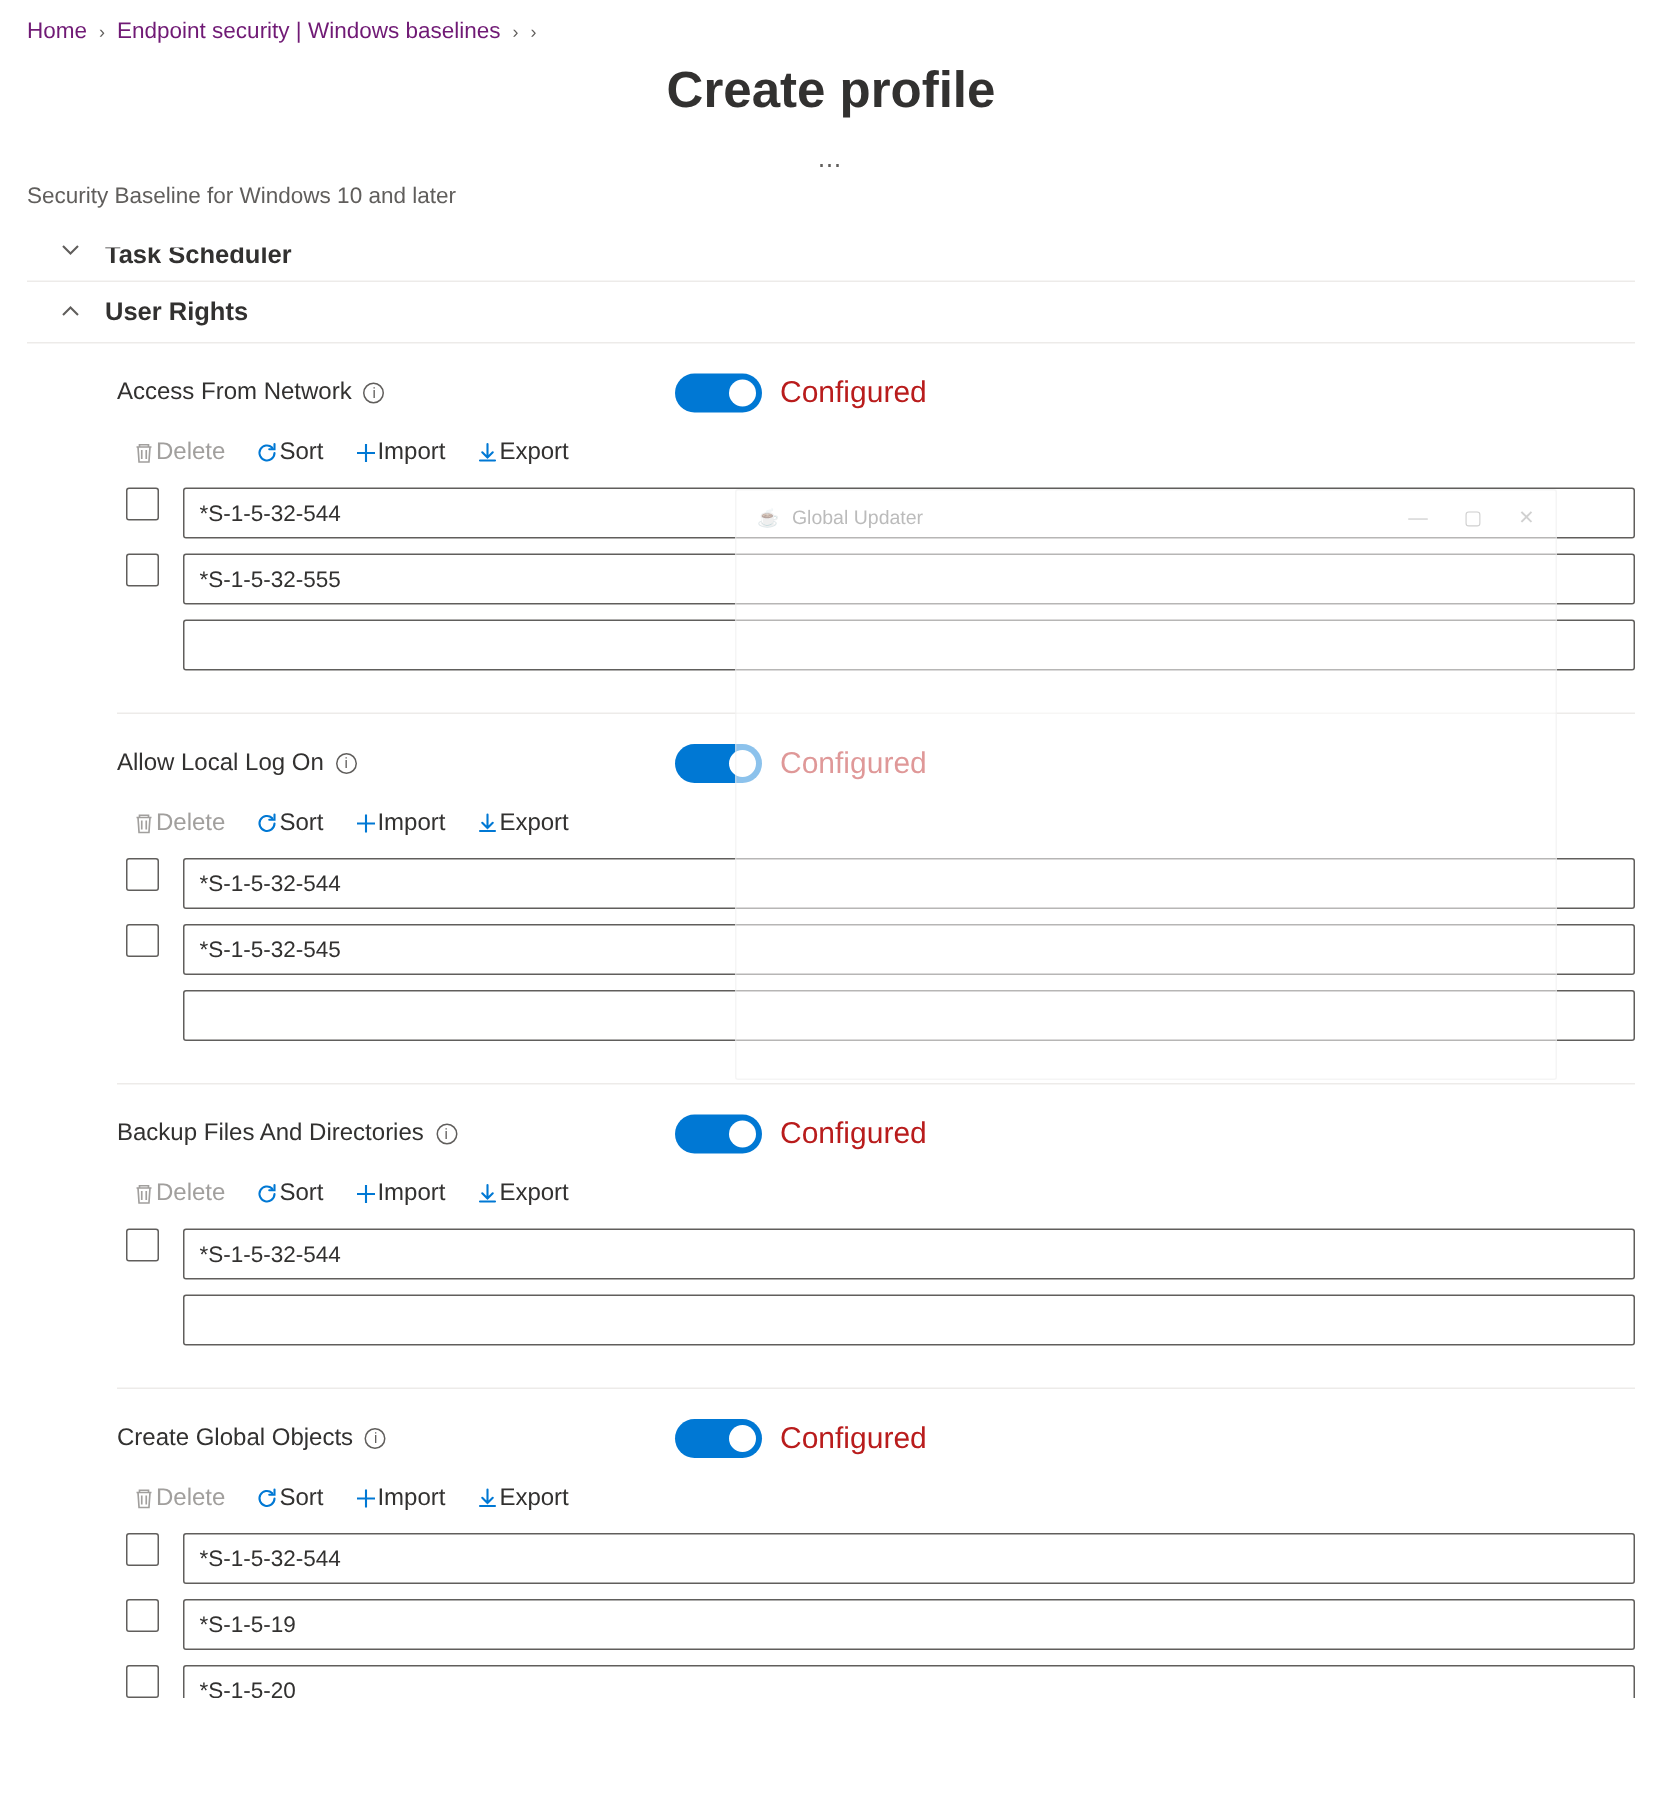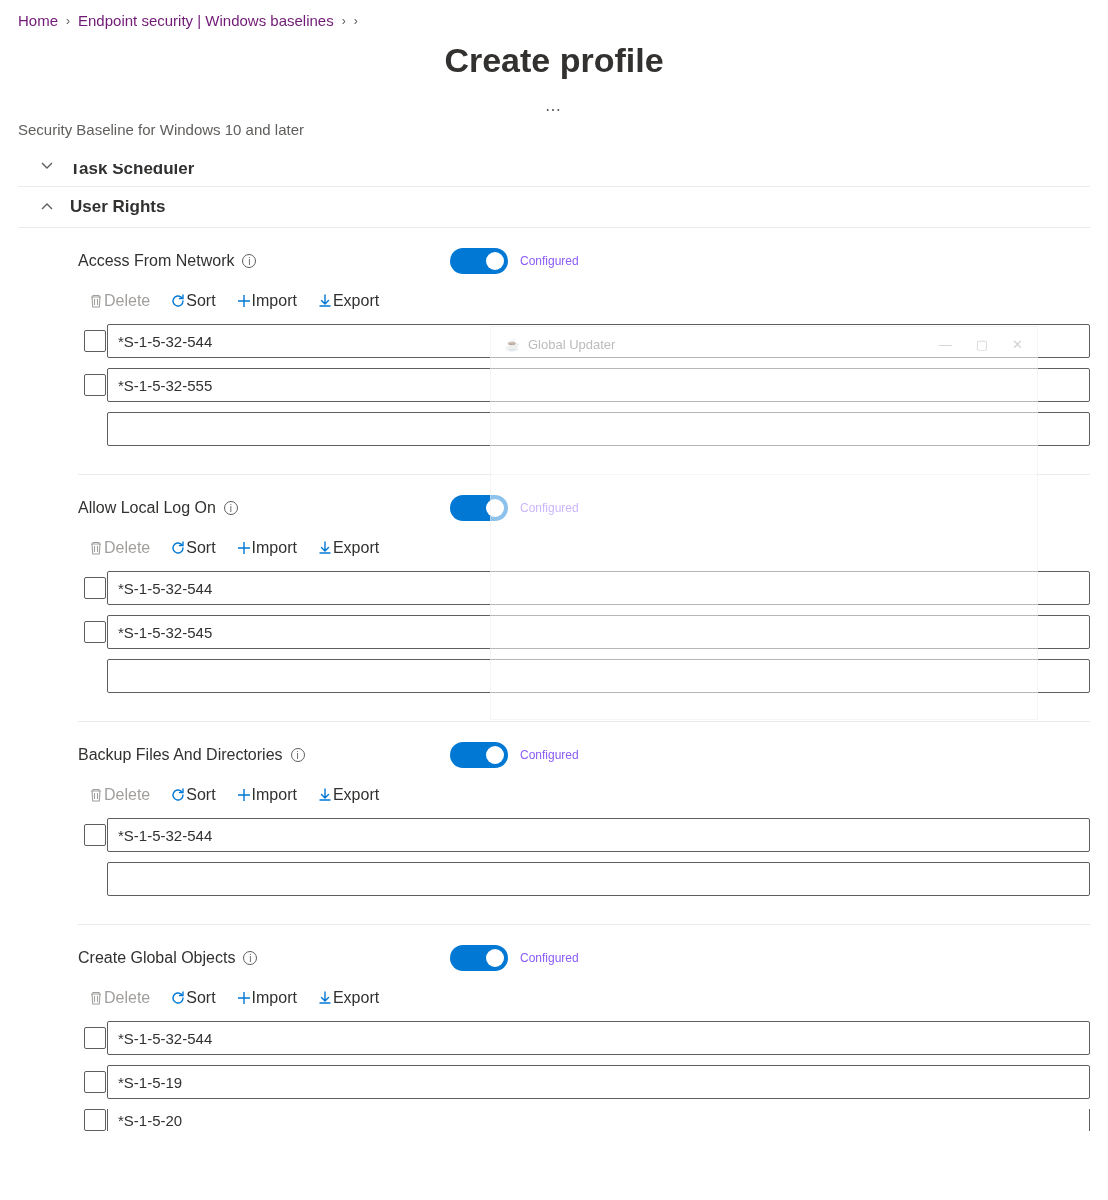--- a/index.html
+++ b/index.html
@@ -124,22 +124,22 @@
     .toggle .knob {
       position: absolute;
       right: 4px;
       top: 4px;
       width: 18px;
       height: 18px;
       background: #ffffff;
       border-radius: 50%;
     }
     .toggle-label {
-      font-size: 12px;
-      color: #8b5cf6;
+      font-size: 20px;
+      color: #b91c1c;
     }
     .action-bar {
       display: flex;
       align-items: center;
       gap: 20px;
       padding-left: 10px;
       margin-bottom: 14px;
     }
     .action-btn {
       display: inline-flex;
@@ -147,22 +147,21 @@
       gap: 0;
       font-size: 16px;
       color: #323130;
       cursor: pointer;
     }
     .action-btn.disabled { color: #a19f9d; cursor: default; }
     .action-btn.disabled .ac-icon { color: #a19f9d; }
     .ac-icon { color: #0078d4; font-size: 16px; display:inline-flex; }
     .entry-row {
       display: flex;
-      align-items: center;
-      gap: 1px;
+      gap: 16px;
       margin-bottom: 10px;
       padding-left: 6px;
     }
     .checkbox {
       width: 22px;
       height: 22px;
       border: 1px solid #605e5c;
       border-radius: 2px;
       flex-shrink: 0;
       background: #fff;

